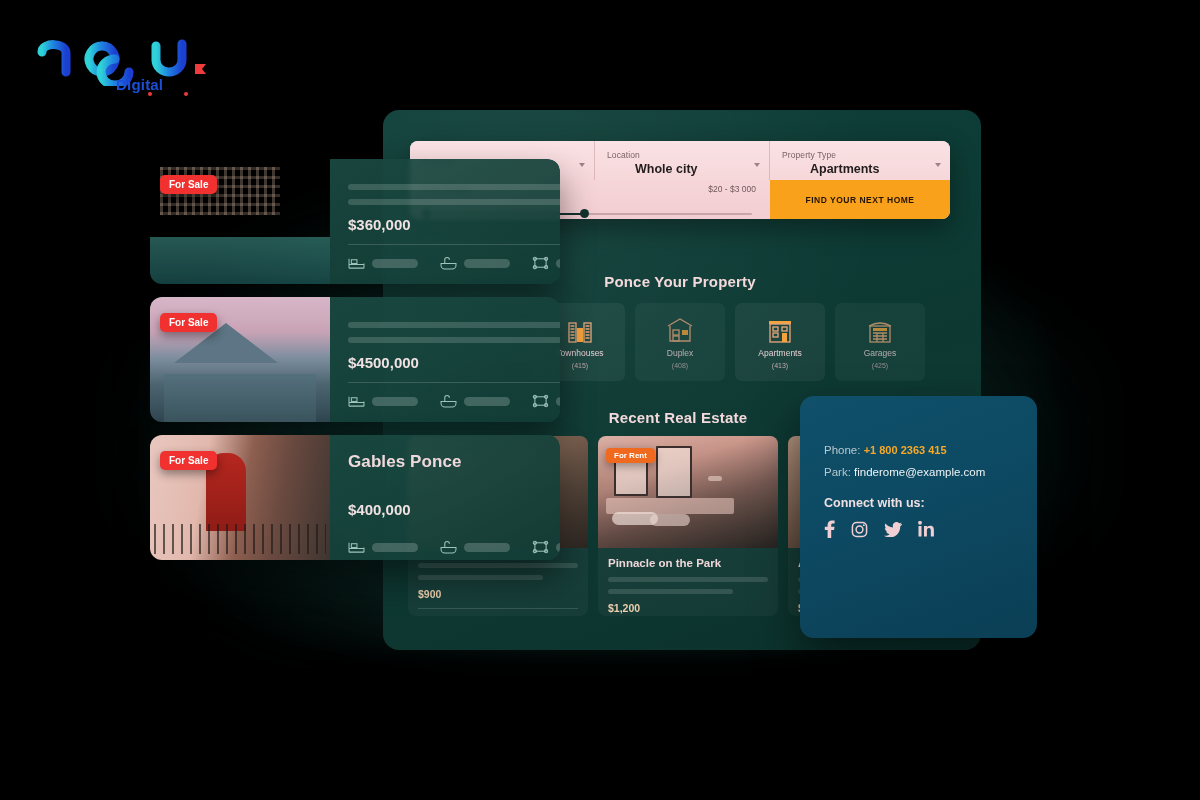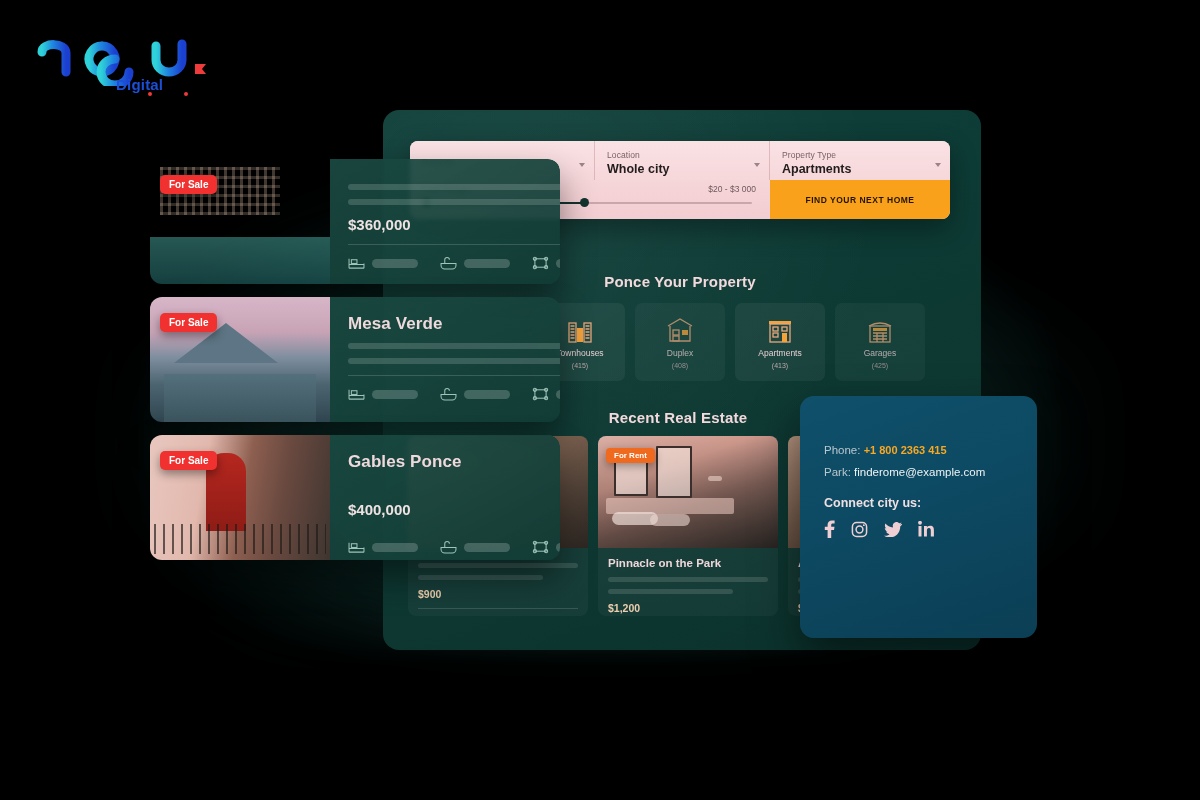--- a/index.html
+++ b/index.html
@@ -50,30 +50,30 @@
   .sb-field {
     position: relative; padding: 5px 12px 0 12px;
     border-right: 1px solid rgba(193,140,145,.45);
     background: linear-gradient(180deg,#fae2e4,#f6d7da);
     display:flex; flex-direction:column; justify-content:center;
   }
   .sb-field.purpose { width: 185px; }
   .sb-field.location { width: 175px; }
   .sb-field.ptype { width: 180px; border-right:none; }
   .sb-label { font-size: 8.5px; color:#7b6165; letter-spacing:.1px; line-height:11px; }
-  .sb-value { font-size: 12.5px; color:#221c1d; font-weight:700; line-height:15px; margin-top:1px;}
+  .sb-value { font-size: 12.5px; color:#221c1d; font-weight:700; line-height:15px; margin-top:1px;margin-left:28px;}
   .caret {
     position:absolute; right: 9px; bottom: 13px; width:0;height:0;
     border-left:3.5px solid transparent;border-right:3.5px solid transparent;
     border-top:4px solid #9b8388;
   }
   .sb-price {
     width: 360px; height: 39px; padding: 4px 14px 0 12px;
     background: linear-gradient(180deg,#f6d6d9,#f2cdd1);
-    display:flex; flex-direction:column; justify-content:flex-start;
+    display:flex; flex-direction:column; justify-content:space-between;
   }
   .price-top { display:flex; justify-content:space-between; align-items:baseline; }
   .price-label { font-size:8.5px; color:#6f585c; }
   .price-range { font-size:8.5px; color:#6f585c; }
   .slider { position:relative; height:10px; margin-top:4px; }
   .track { position:absolute; left:4px; right:4px; top:4px; height:1.5px; background:rgba(120,90,95,.35); border-radius:2px;}
   .track-fill { position:absolute; left:4px; width:162px; top:4px; height:2px; background:#14332e; border-radius:2px;}
   .knob { position:absolute; top:0px; width:9px;height:9px;border-radius:50%;background:#14332e; }
   .knob.a { left:0px; } .knob.b { left:158px; }
   .findbtn {
@@ -491,23 +491,23 @@
         </div>
       </div>
     </div>
   </div>
 
   <div class="lcard" id="lcard-2">
     <div class="lphoto p2">
       <div class="lbadge">For Sale</div>
     </div>
     <div class="lbody">
-      <div class="ltitle">Mesa Verde</div>
       <div class="lbar w96"></div>
       <div class="lbar w86"></div>
+      <div class="lprice">$4500,000</div>
       <div class="lrule"></div>
       <div class="lspecs">
         <div class="lspec">
           <svg width="17" height="14" viewBox="0 0 18 15">
               <g fill="none" stroke="#9fc4ba" stroke-width="1.1">
                 <path d="M1 3 v10 M17 8 v5 M1 9 h16 M1 13 h16"></path>
                 <rect x="3.5" y="4" width="6" height="4"></rect>
               </g>
             </svg>
           <span class="lpill"></span>
@@ -584,21 +584,21 @@
 
     <div class="c-line" style="margin-top:26px;">
       <span class="lab">Phone:</span>
       <span class="c-phone">+1 800 2363 415</span>
     </div>
     <div class="c-line">
       <span class="lab">Park:</span>
       <span class="c-email">finderome@example.com</span>
     </div>
 
-    <div class="c-connect">Connect city us:</div>
+    <div class="c-connect">Connect with us:</div>
     <div class="socials">
       <svg width="11" height="18" viewBox="0 0 11 18">
           <path d="M7.2 18 V10 H10 L10.5 6.8 H7.2 V5 c0-.9.3-1.5 1.6-1.5h1.8V.6C10.2.5 9.1.4 7.9.4 5.3.4 3.6 2 3.6 4.7v2.1H.8V10h2.8v8z" fill="#f0cfd4"></path>
         </svg>
       <svg width="17" height="17" viewBox="0 0 18 18">
           <g fill="none" stroke="#f0cfd4" stroke-width="1.6">
             <rect x="1.5" y="1.5" width="15" height="15" rx="4.5"></rect>
             <circle cx="9" cy="9" r="3.6"></circle>
           </g>
           <circle cx="13.6" cy="4.4" r="1" fill="#f0cfd4"></circle>

